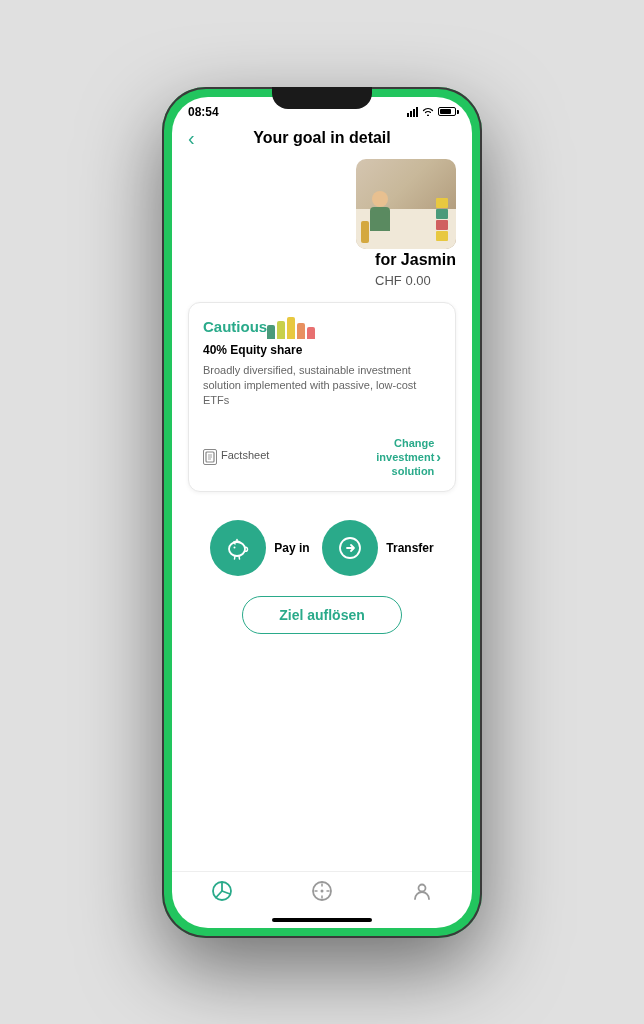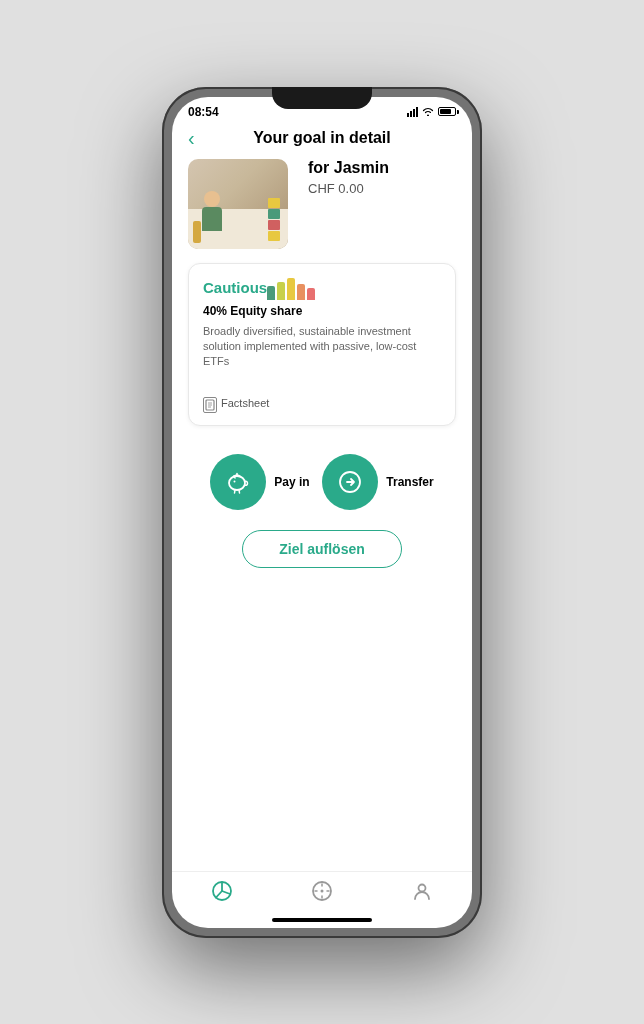--- a/index.html
+++ b/index.html
@@ -7,21 +7,21 @@
       background: #e0e0e0;
       display: flex;
       justify-content: center;
       align-items: center;
       min-height: 100vh;
       font-family: -apple-system, BlinkMacSystemFont, 'Helvetica Neue', Arial, sans-serif;
     }
     .phone-frame {
       width: 320px;
       height: 851px;
-      background: #737373;
+      background: #22c55e;
       border-radius: 44px;
       position: relative;
       box-shadow: 0 30px 80px rgba(0,0,0,0.5), inset 0 0 0 2px #3a3a3a;
       overflow: hidden;
     }
     .phone-screen {
       position: absolute;
       top: 10px;
       left: 10px;
       right: 10px;
@@ -113,23 +113,24 @@
       font-size: 16px;
       font-weight: 700;
       color: #000;
       text-align: center;
     }
     .goal-section {
       padding: 0 16px 16px;
     }
     .goal-card {
       display: flex;
-      align-items: flex-start;
-      gap: 20px;
+      align-items: flex-end;
+      gap: 2px;
       margin-bottom: 14px;
+      flex-direction: column;
     }
     .goal-image {
       width: 100px;
       height: 90px;
       border-radius: 10px;
       overflow: hidden;
       flex-shrink: 0;
       background: linear-gradient(135deg, #d4c5b0 0%, #c8b89a 40%, #a89070 100%);
       position: relative;
     }
@@ -422,20 +423,24 @@
               <div class="factsheet-icon">
                 <svg width="10" height="12" viewBox="0 0 10 12">
                   <rect x="1" y="1" width="8" height="10" rx="1" stroke="#888" stroke-width="1.2" fill="none"></rect>
                   <line x1="3" y1="4" x2="7" y2="4" stroke="#888" stroke-width="0.8"></line>
                   <line x1="3" y1="6" x2="7" y2="6" stroke="#888" stroke-width="0.8"></line>
                   <line x1="3" y1="8" x2="6" y2="8" stroke="#888" stroke-width="0.8"></line>
                 </svg>
               </div>
               <span>Factsheet</span>
             </div>
+            <div class="change-link">
+              <span style="max-width:90px;line-height:1.3;">Change investment solution</span>
+              <span style="font-size:14px;">›</span>
+            </div>
           </div>
         </div>
 
         <div class="actions-row">
 
           <div class="action-item">
             <div class="action-circle">
               <svg class="piggy-svg" viewBox="0 0 28 28" fill="none">
                 <ellipse cx="13" cy="15" rx="8" ry="7" stroke="white" stroke-width="1.8" fill="none"></ellipse>
                 <path d="M21 13.5C22.5 13 23.5 13.5 23.5 15.5C23.5 17 22.5 17.5 21 17" stroke="white" stroke-width="1.5" fill="none"></path>

